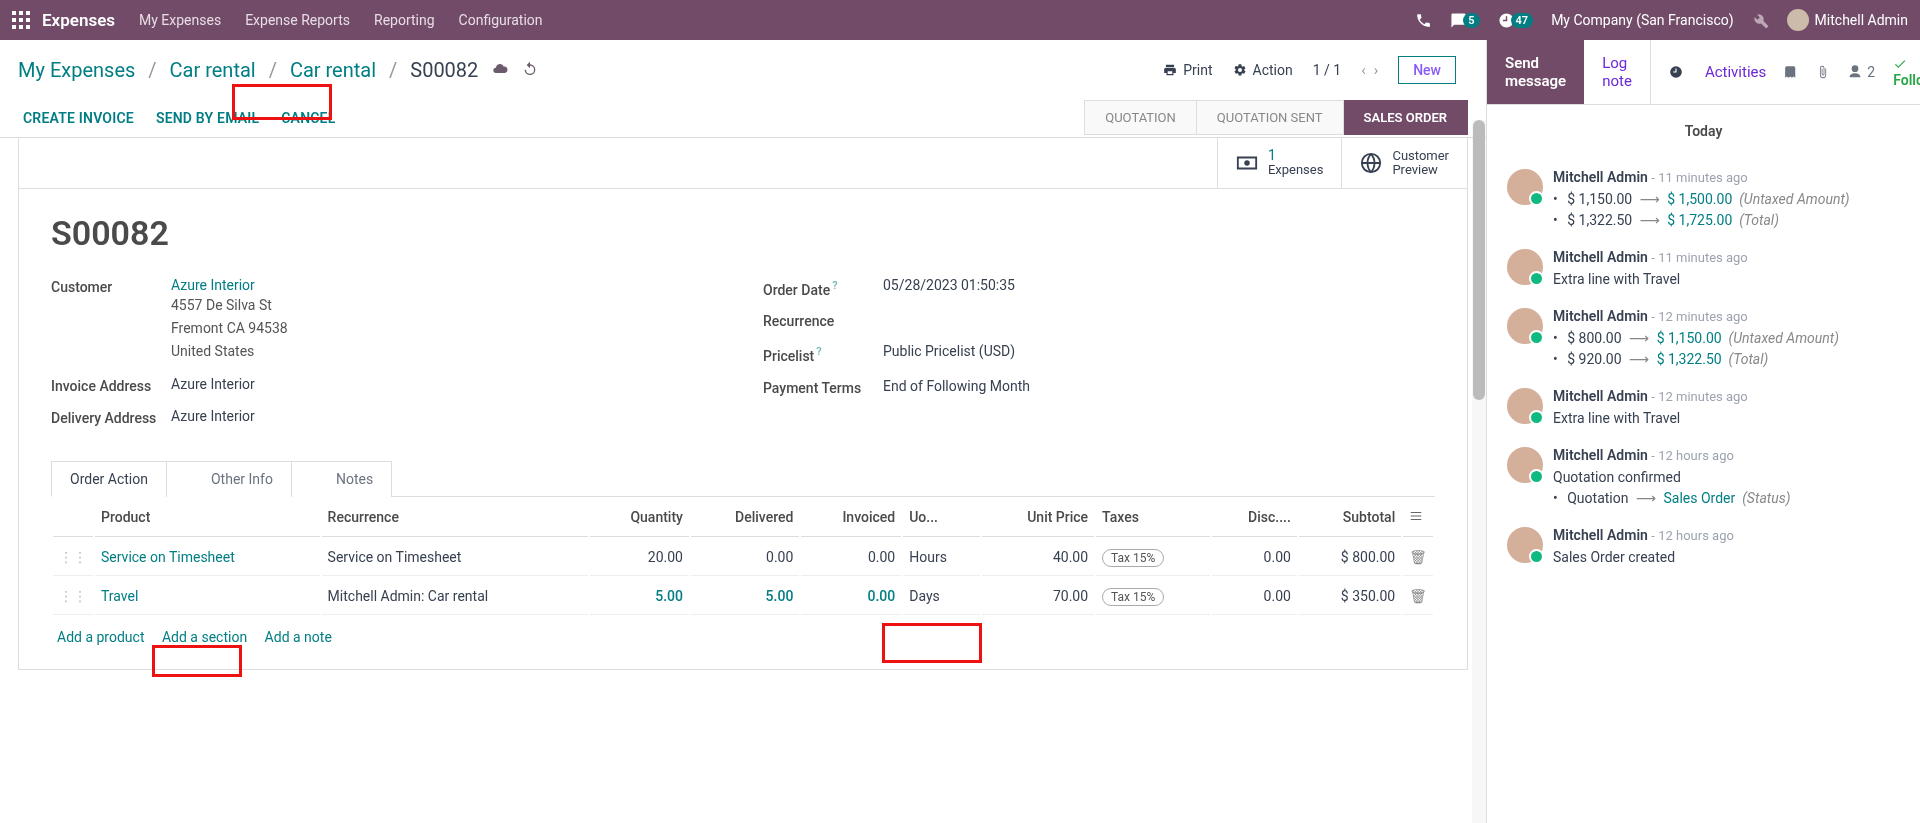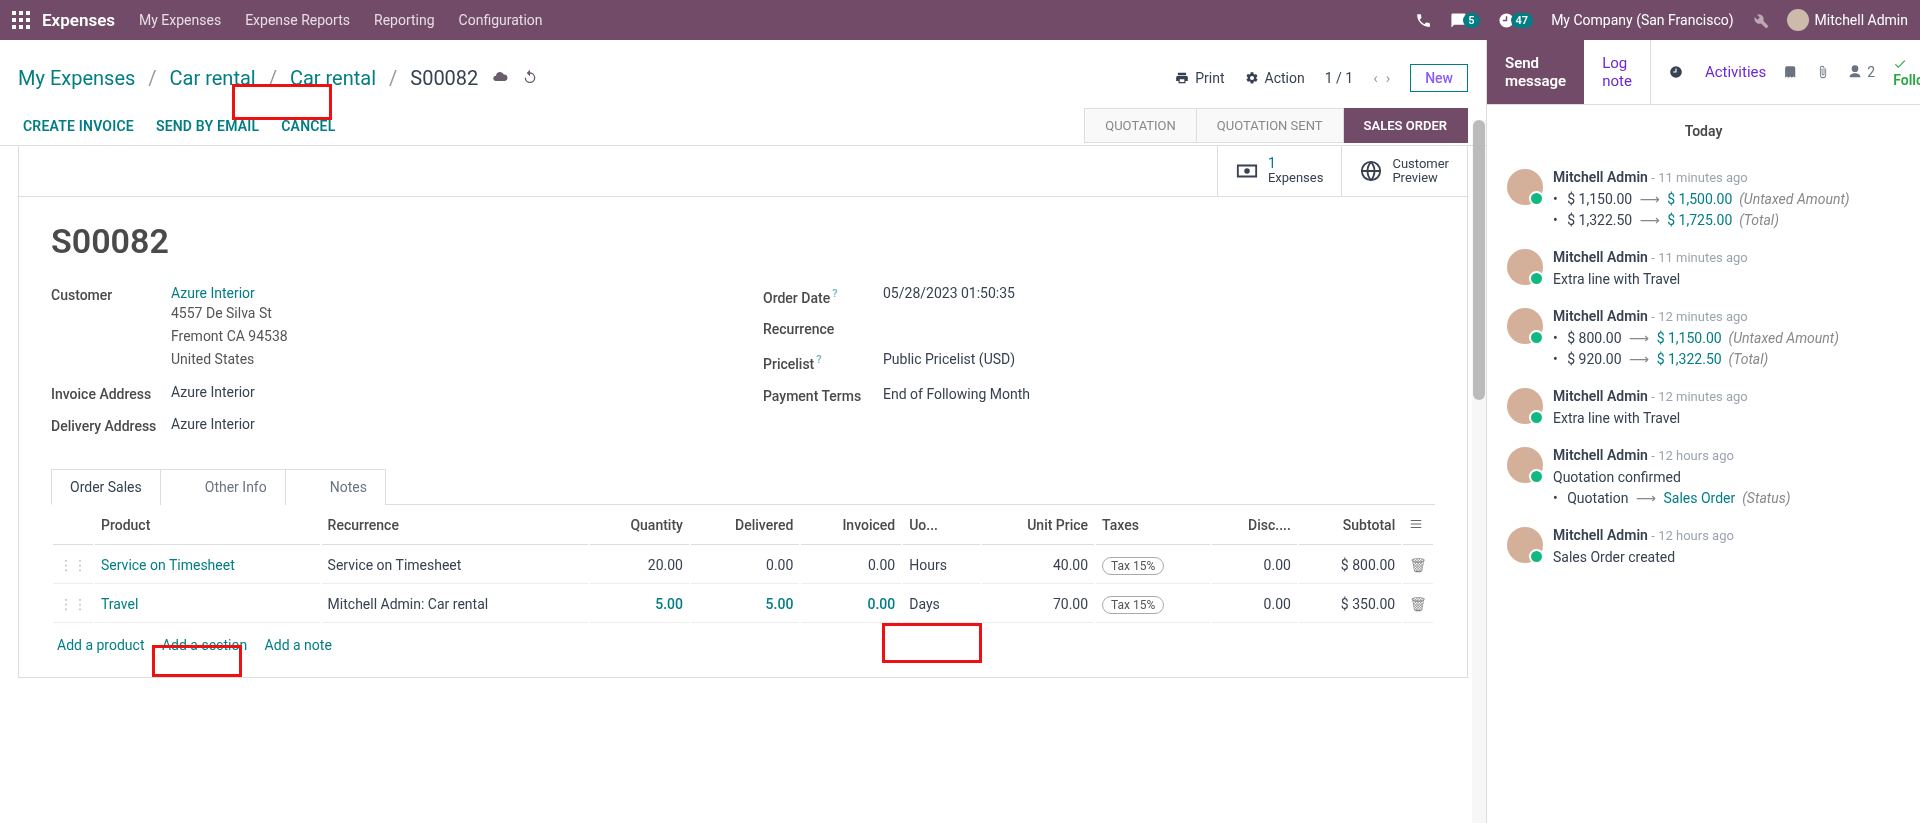--- a/index.html
+++ b/index.html
@@ -12,21 +12,21 @@
 .nav-right { display: flex; align-items: center; gap: 18px; }
 .nav-right .pill-badge { background: #017e84; color:#fff; font-size:11px; padding:1px 5px; border-radius:8px; margin-left:-4px; font-weight:600; }
 .nav-right svg { fill:#fff; width:17px; height:17px; cursor:pointer; }
 .company { cursor:pointer; }
 .avatar-sm { width: 22px; height: 22px; border-radius: 50%; background: #cba; display:inline-block; vertical-align:middle; margin-right:6px; }
 
 .main-area { display:flex; height:calc(100vh - 40px); }
 .left-pane { flex:1; overflow:auto; position:relative; }
 .right-pane { width:434px; border-left:1px solid #ddd; display:flex; flex-direction:column; background:#fff; }
 
-.breadcrumb-row { display:flex; align-items:center; padding: 8px 18px 6px 18px; height:58px;margin-top:8px; }
+.breadcrumb-row { display:flex; align-items:center; padding: 8px 30px 6px 18px; height:58px; }
 .bc { font-size: 20px; color:#374151; }
 .bc a { color:#017e84; cursor:pointer; }
 .bc .sep { margin:0 8px; color:#999; }
 .bc .current { color:#374151; }
 .bc-icon { margin-left:14px; cursor:pointer; }
 .bc-icon svg { width:16px; height:16px; fill:#6b5b6d; }
 .bc-spacer { flex:1; }
 .toolbtn { display:flex; align-items:center; gap:6px; cursor:pointer; margin-right:20px; color:#374151; }
 .toolbtn svg { width:14px; height:14px; fill:#374151; }
 .pager { margin-right:16px; color:#374151; }
@@ -269,21 +269,21 @@
               <div class="field-val">Public Pricelist (USD)</div>
             </div>
             <div class="field-row">
               <div class="field-label">Payment Terms</div>
               <div class="field-val">End of Following Month</div>
             </div>
           </div>
         </div>
 
         <div class="tabs">
-          <div class="tab active">Order Sales</div>
+          <div class="tab active">Order Action</div>
           <div class="tab">Other Info</div>
           <div class="tab">Notes</div>
         </div>
 
         <table class="order-table">
           <thead>
               <tr>
             <th style="width:18px"></th>
             <th>Product</th>
             <th>Recurrence</th>

